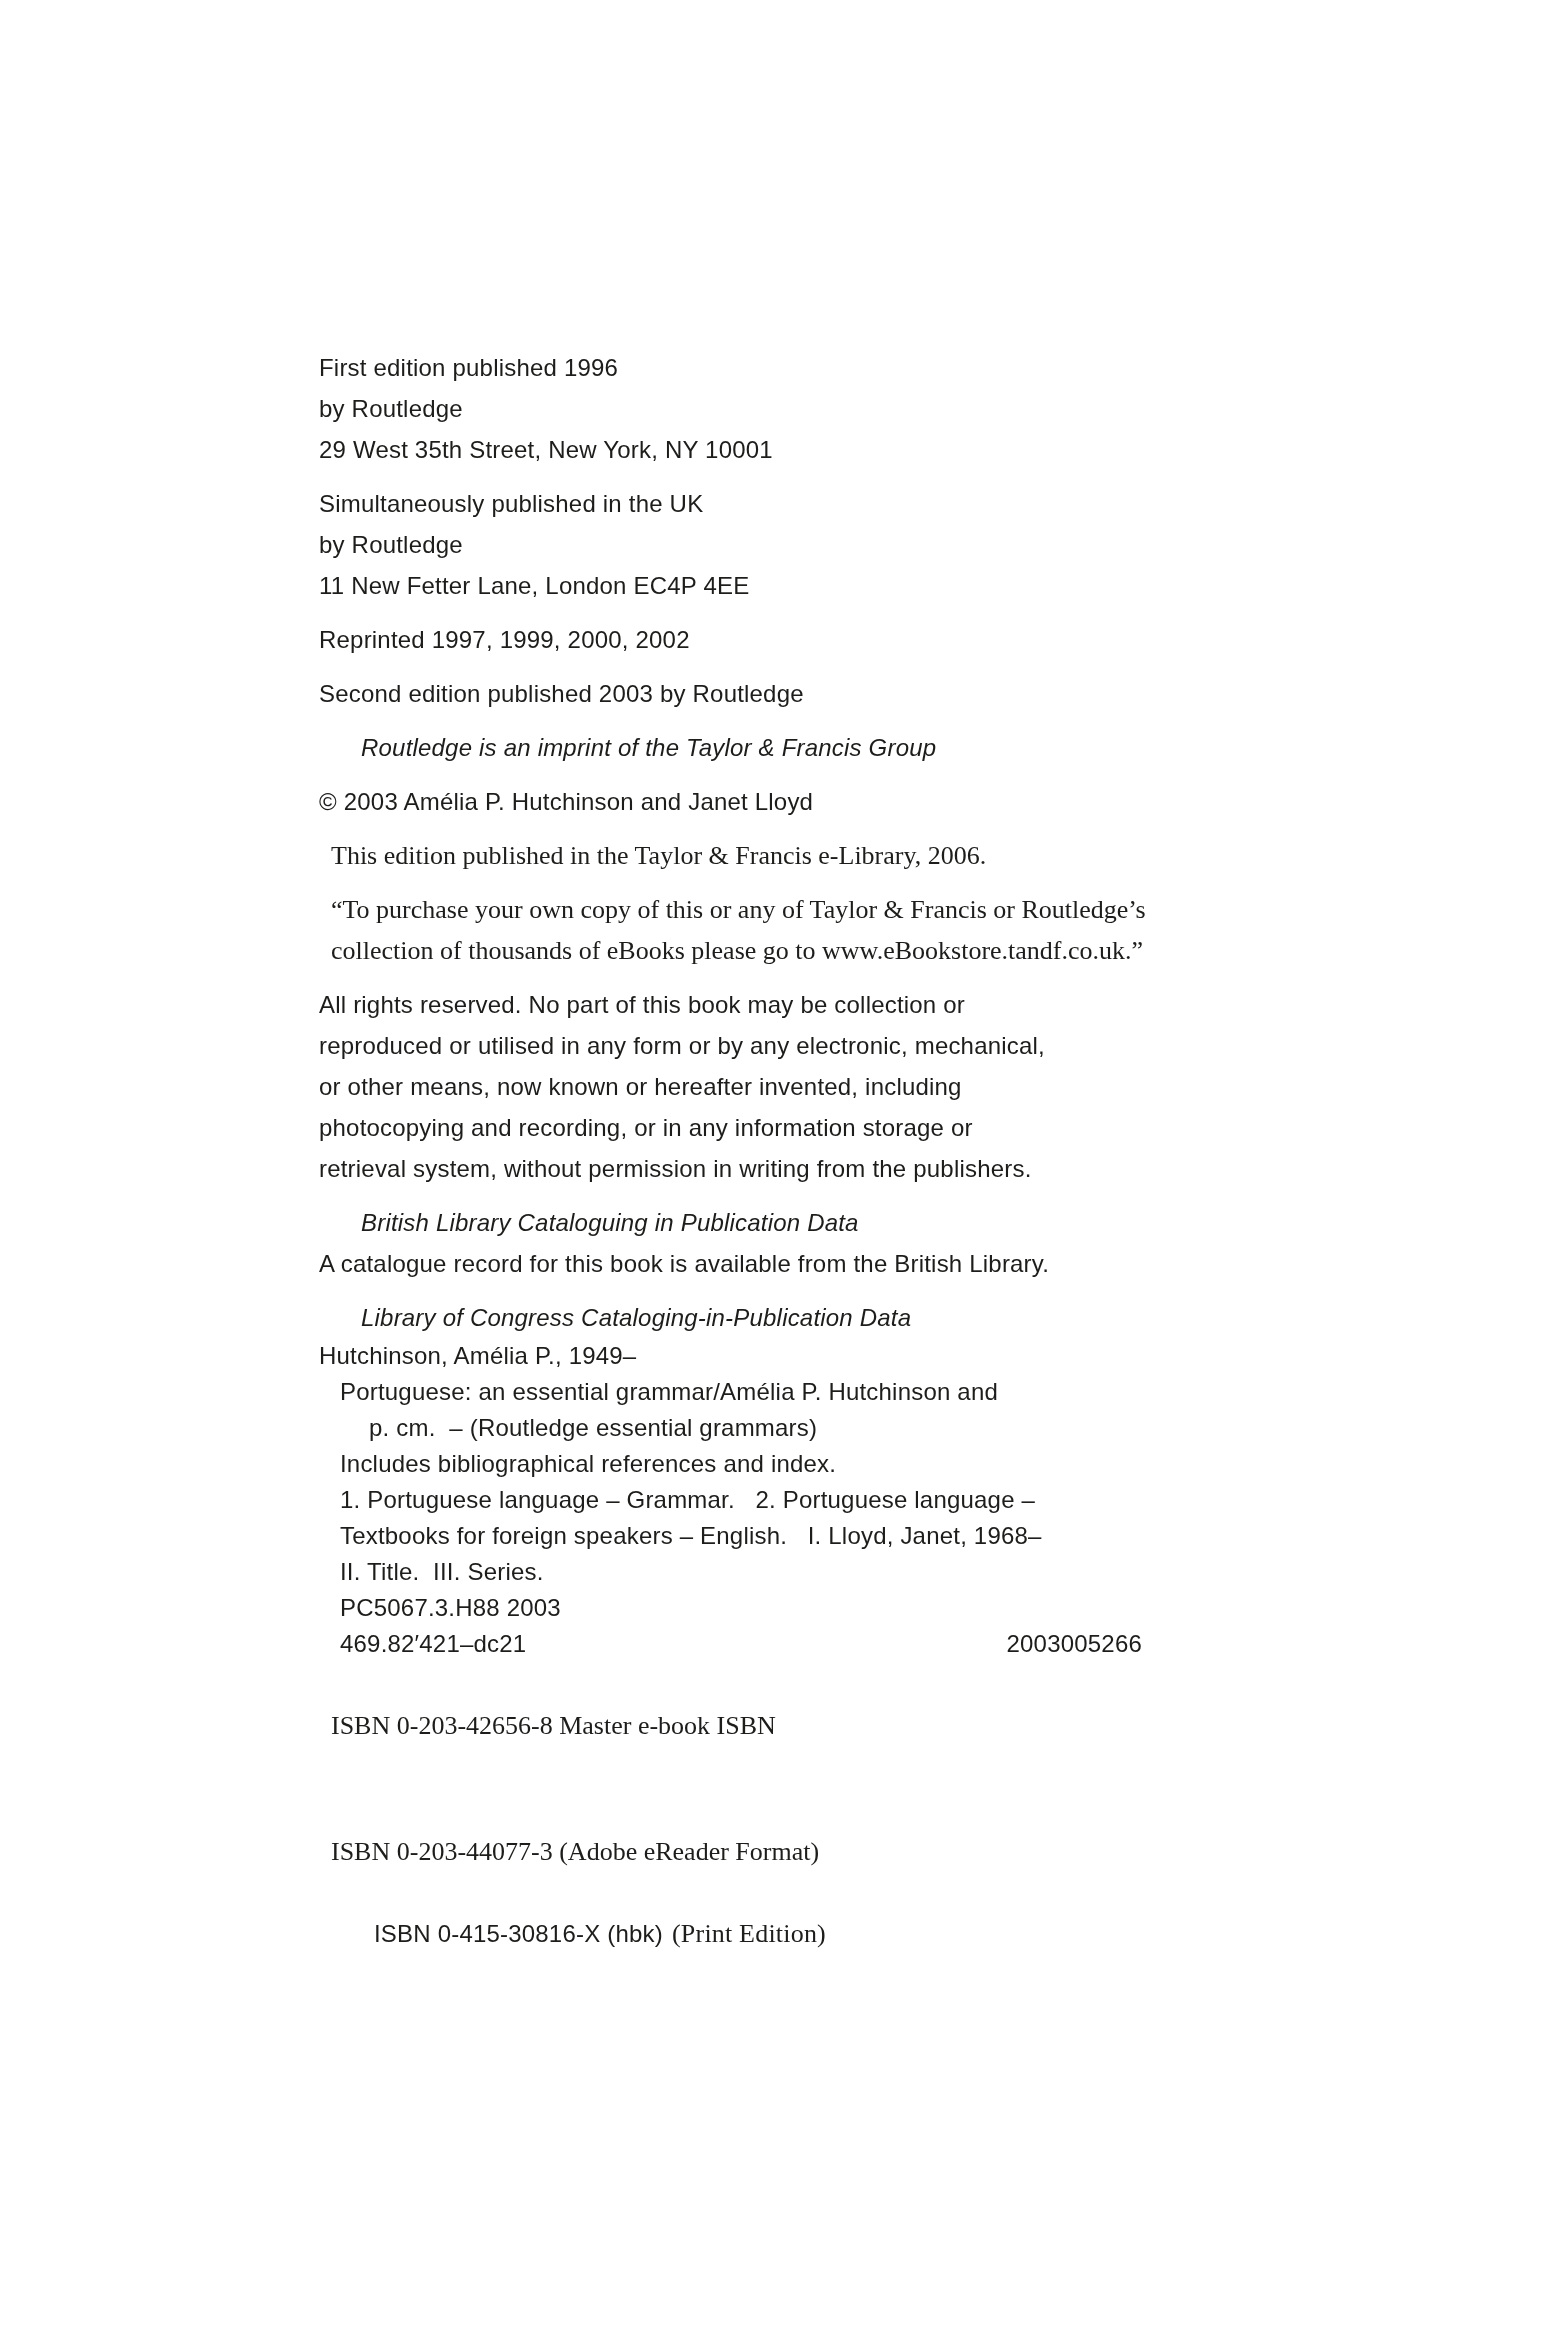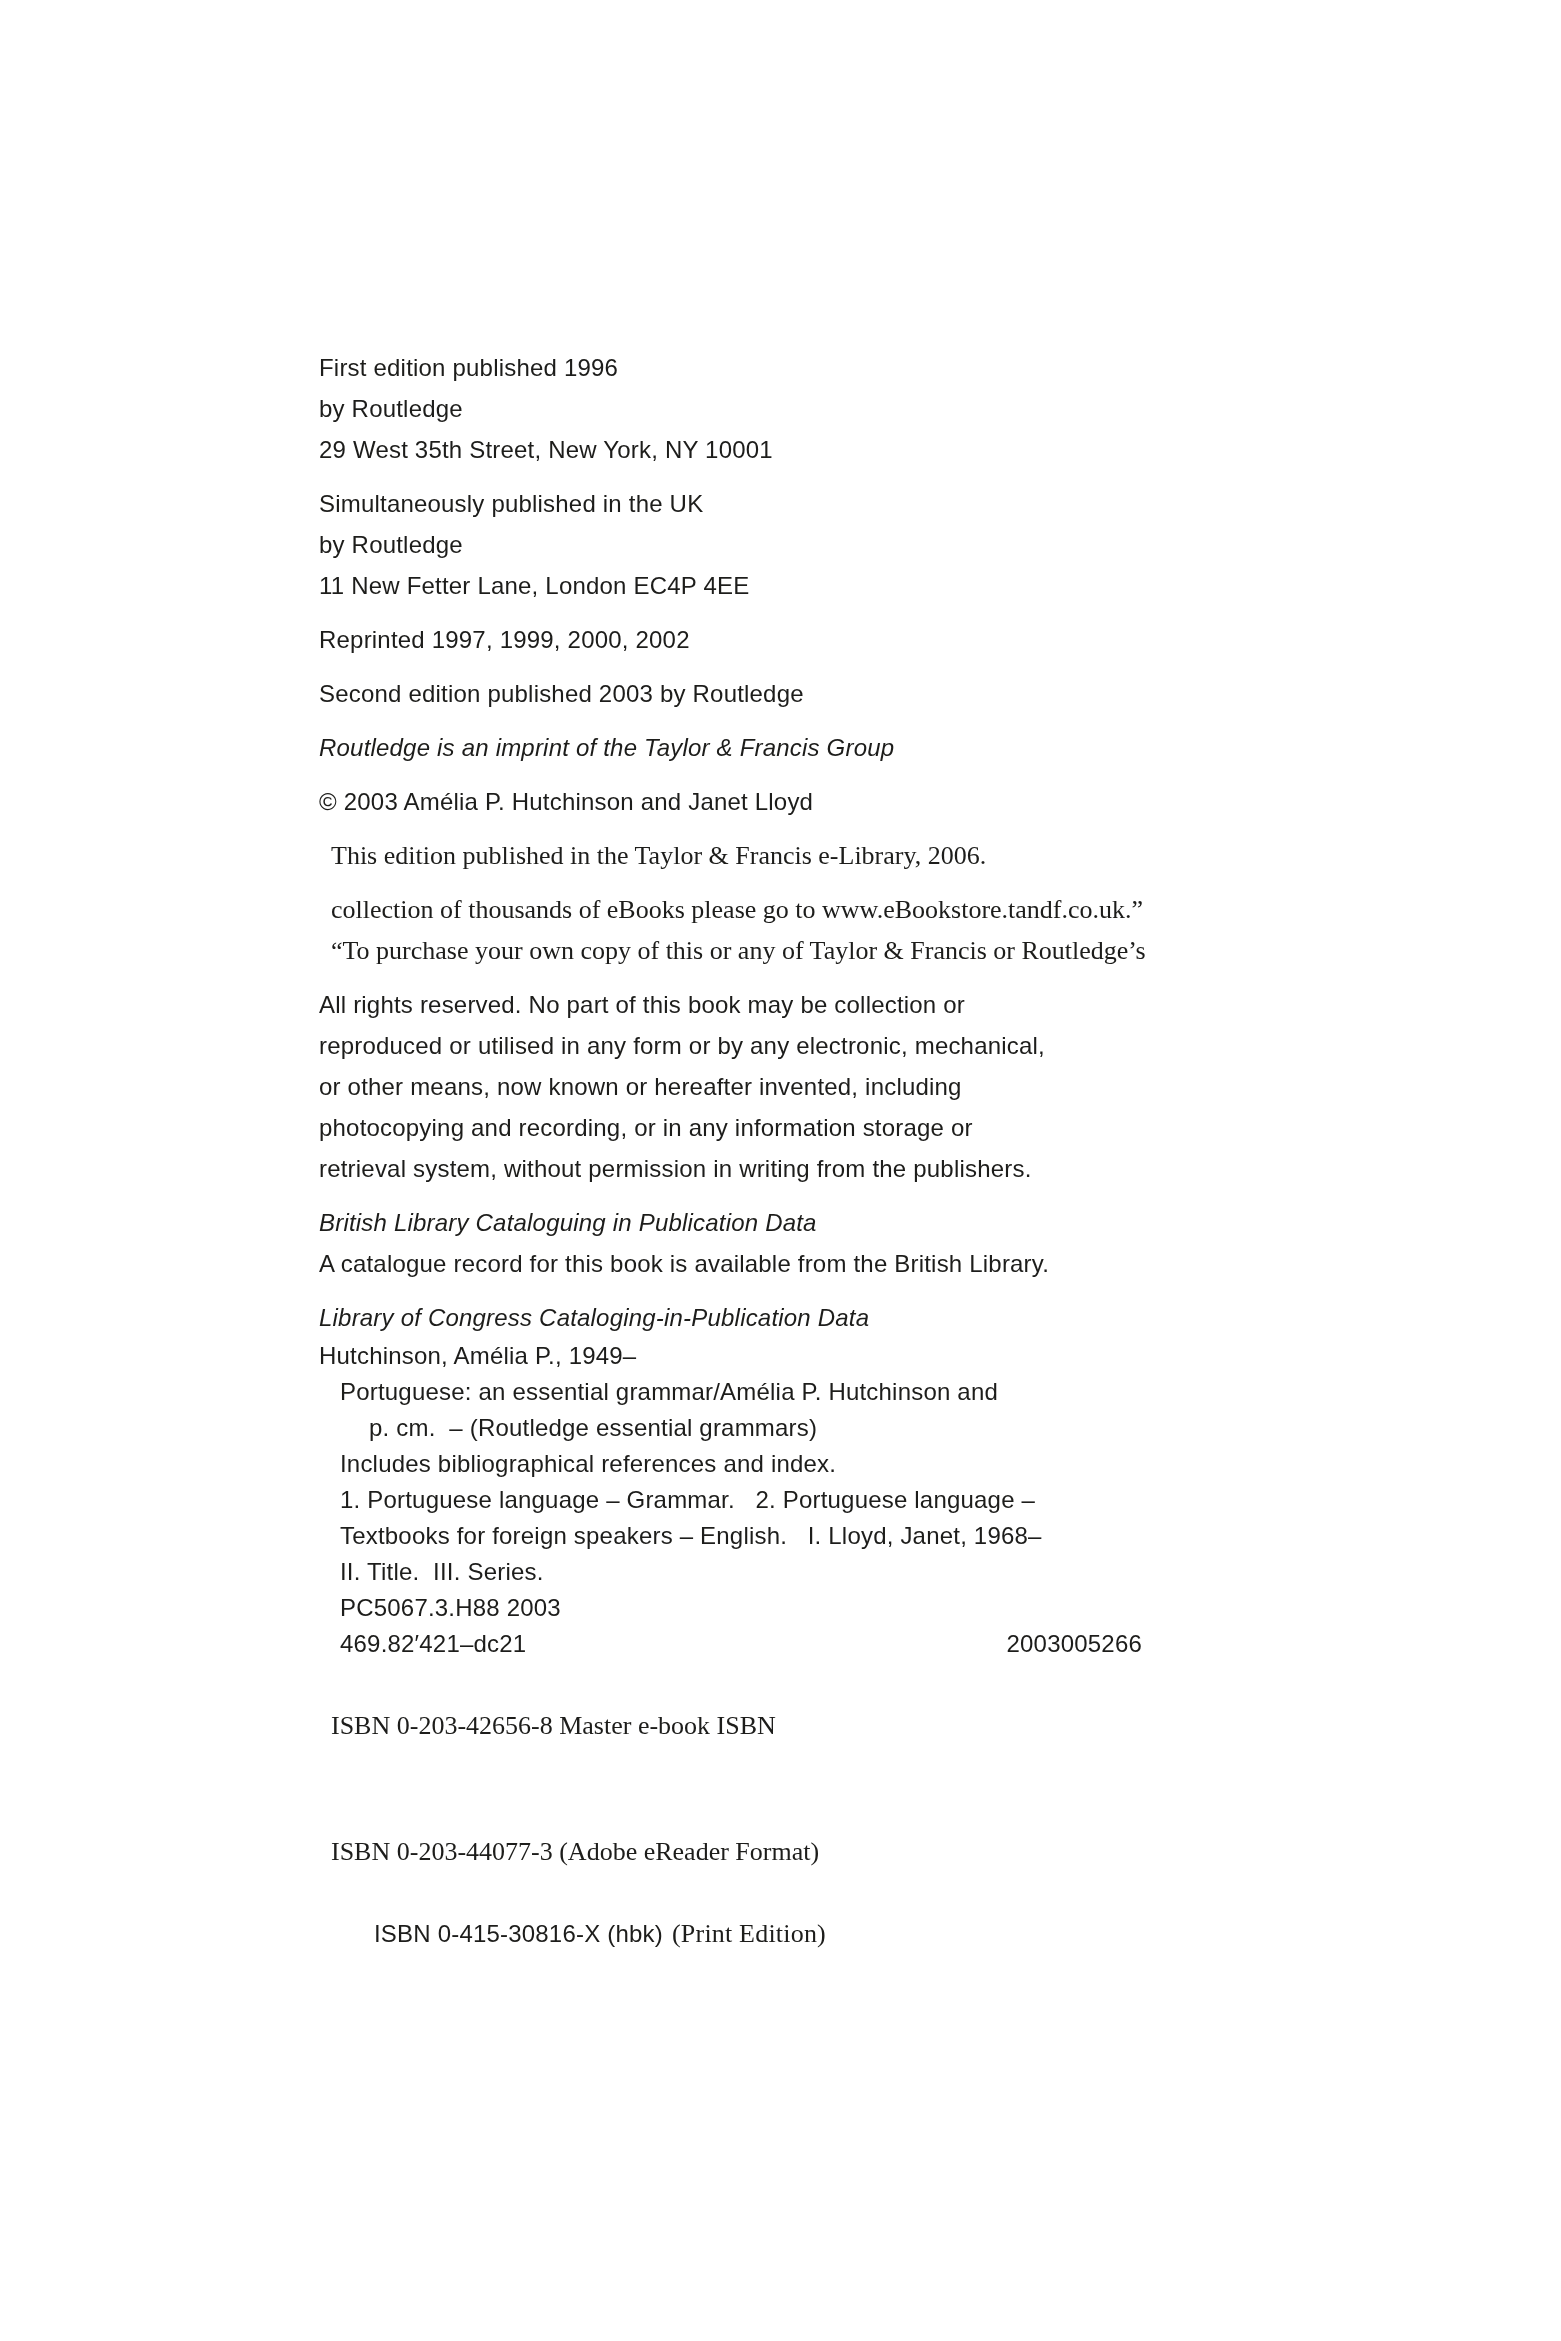--- a/index.html
+++ b/index.html
@@ -29,21 +29,21 @@
     font-family: "Liberation Sans", "DejaVu Sans", sans-serif;
     font-size: 24px;
     line-height: 41px;
     letter-spacing: 0.2px;
   }
   .serif {
     font-family: "Liberation Serif", "DejaVu Serif", serif;
     font-size: 26px;
     line-height: 41px;
   }
-  .italic { font-style: italic; }
+  .italic { font-style: italic; margin-left: 42px; }
   .block { margin-bottom: 13px; }
   .line { white-space: pre-wrap; }
   .ind1 { padding-left: 21px; }
   .ind2 { padding-left: 50px; }
   .indent-s { padding-left: 12px; }
   .lc .line { line-height: 36px; }
   .lc .lc-heading { line-height: 41px; }
   .lc { margin-bottom: 43px; }
   .isbn-ebook-block { margin-bottom: 85px; }
   .dc-row {
@@ -90,22 +90,22 @@
 
     <section class="block sans">
       <div class="line">© 2003 Amélia P. Hutchinson and Janet Lloyd</div>
     </section>
 
     <section class="block serif indent-s">
       <div class="line">This edition published in the Taylor &amp; Francis e-Library, 2006.</div>
     </section>
 
     <section class="block serif indent-s">
+      <div class="line">“To purchase your own copy of this or any of Taylor &amp; Francis or Routledge’s</div>
       <div class="line">collection of thousands of eBooks please go to www.eBookstore.tandf.co.uk.”</div>
-      <div class="line">“To purchase your own copy of this or any of Taylor &amp; Francis or Routledge’s</div>
     </section>
 
     <section class="block sans">
       <div class="line">All rights reserved. No part of this book may be collection or</div>
       <div class="line">reproduced or utilised in any form or by any electronic, mechanical,</div>
       <div class="line">or other means, now known or hereafter invented, including</div>
       <div class="line">photocopying and recording, or in any information storage or</div>
       <div class="line">retrieval system, without permission in writing from the publishers.</div>
     </section>
 

